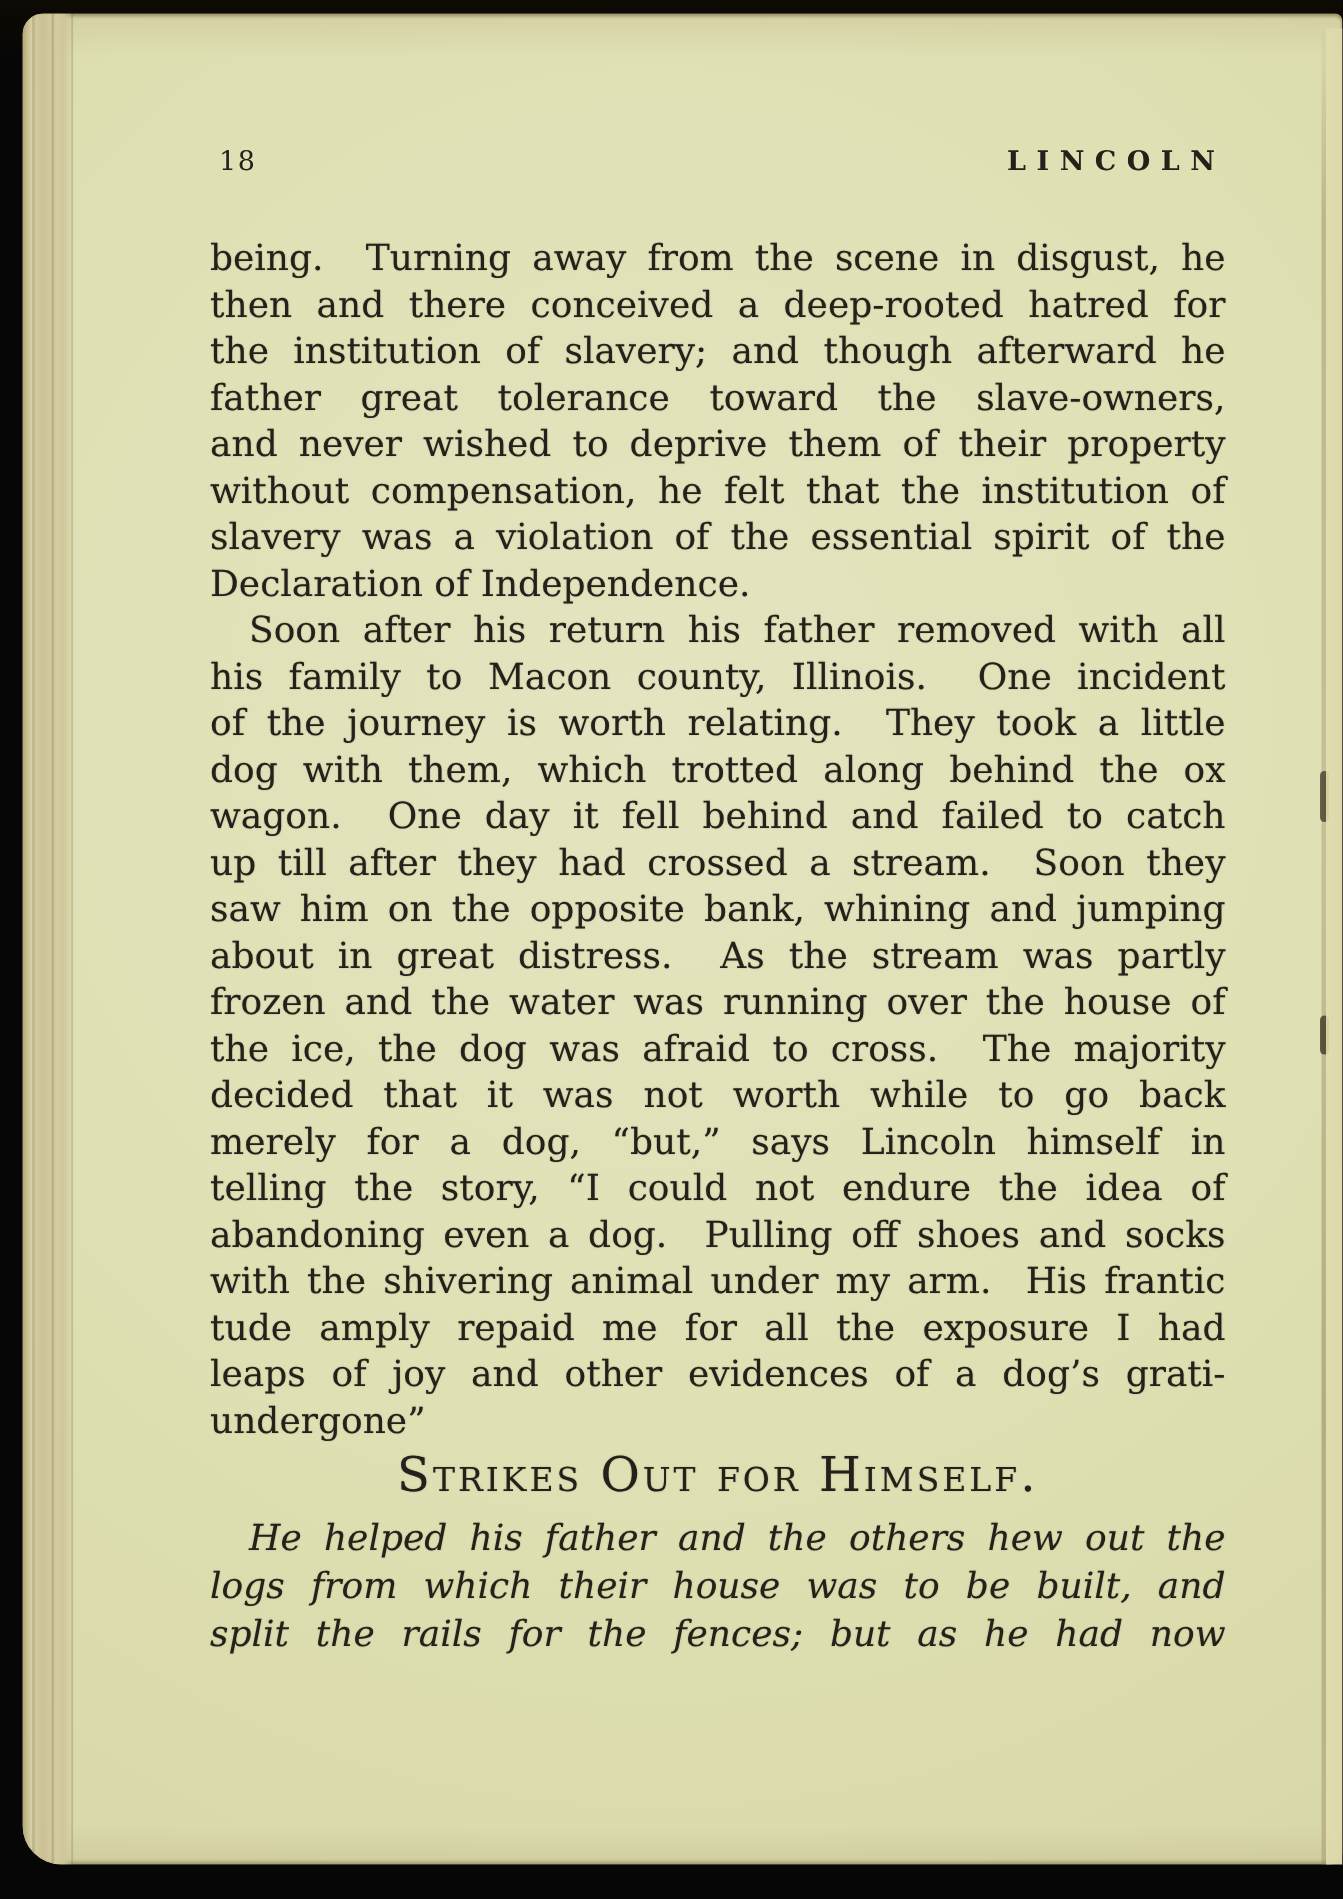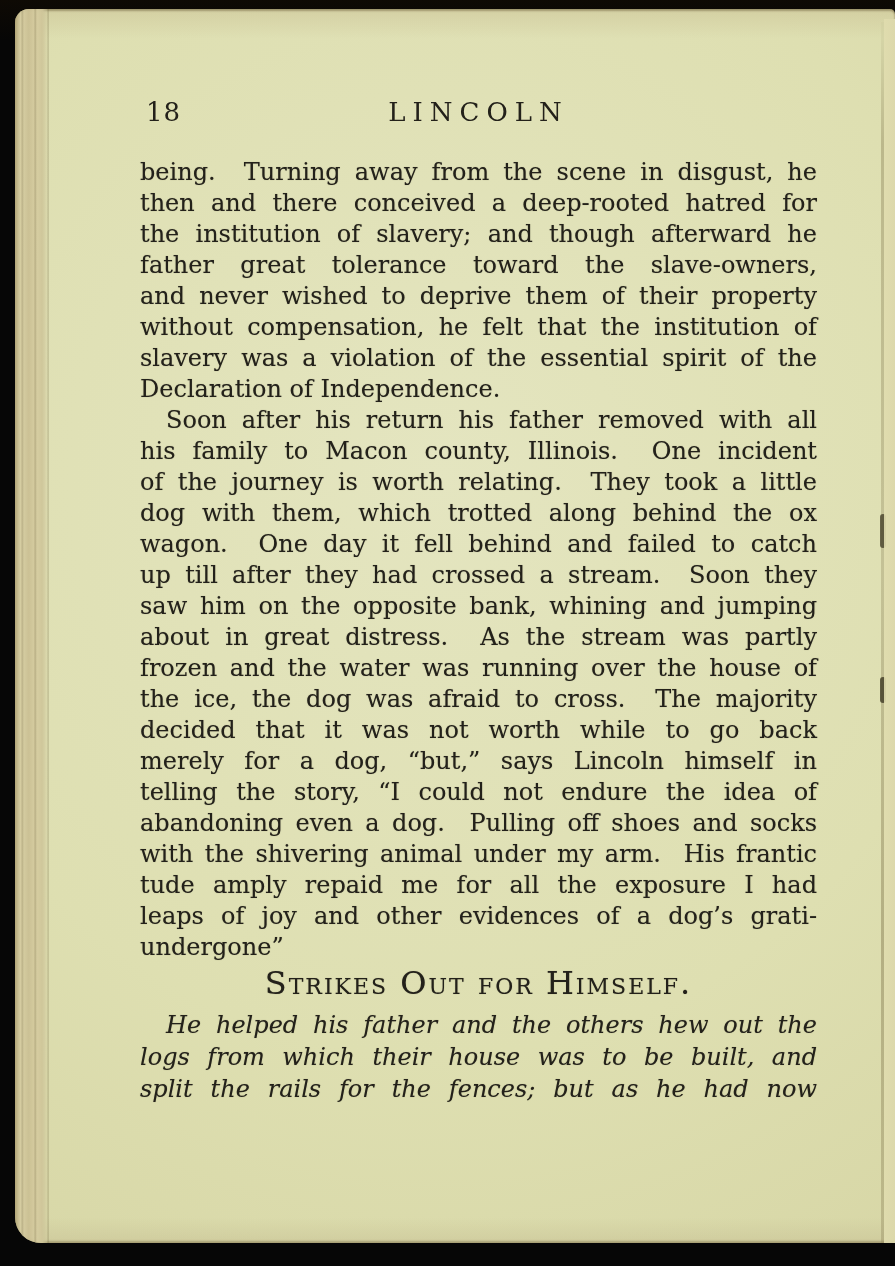--- a/index.html
+++ b/index.html
@@ -63,30 +63,31 @@
   
   .content {
     position: absolute;
     left: 125px; top: 88px; width: 677px;
     color: #23211a;
   }
   .running-head {
     position: relative;
     height: 32px;
     margin-bottom: 28px;
-    font-size: 26px;
+    font-size: 18px;
   }
   .page-number {
     position: absolute; left: 6px; top: 0;
     letter-spacing: 1px;
   }
   .running-title {
     position: absolute; left: 0; right: 0; top: 0;
-    text-align: center;
+    text-align: right;
     letter-spacing: 7px;
+    font-weight: bold;
   }
   .bodytext { font-size: 24px; }
   .line {
     line-height: 31px;
     text-align: justify;
     text-align-last: justify;
     white-space: normal;
     text-shadow: 0 0 1px rgba(40,36,25,0.35);
   }
   .line.last { text-align-last: left; }

